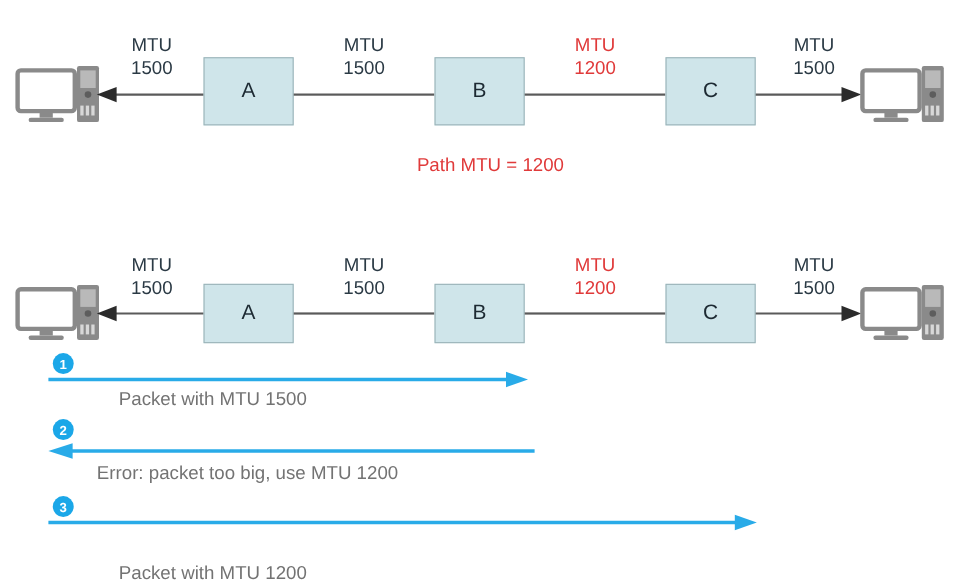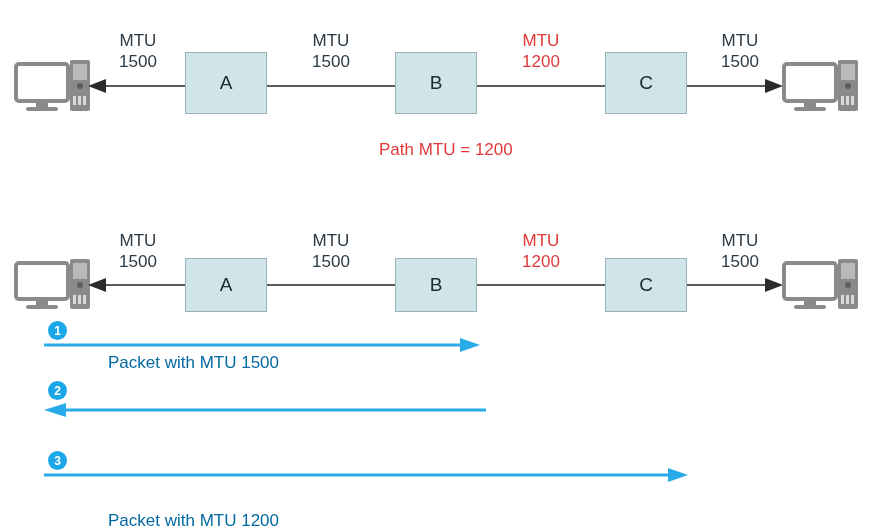--- a/index.html
+++ b/index.html
@@ -75,21 +75,21 @@
     font-size: 12px;
     font-weight: bold;
     display: flex;
     align-items: center;
     justify-content: center;
     font-family: "Liberation Sans", sans-serif;
   }
   .step-label {
     position: absolute;
     font-size: 17px;
-    color: #0369a1;
+    color: #737373;
     font-family: "Liberation Sans", sans-serif;
     white-space: nowrap;
   }
   svg { display: block; overflow: visible; }
 </style>
 </head>
 <body>
 
 <div id="stage">
 
@@ -256,20 +256,21 @@
   </div>
   <div class="step-label" style="left:108px; top:353px;">Packet with MTU 1500</div>
 
   <div class="step-badge" style="left:48px; top:381px;">2</div>
   <div class="abs" style="left:44px; top:403px;">
     <svg width="442" height="14" viewBox="0 0 442 14">
       <line x1="20" y1="7" x2="442" y2="7" stroke="#29abe8" stroke-width="3"></line>
       <polygon points="0,7 22,0 22,14" fill="#29abe8"></polygon>
     </svg>
   </div>
+  <div class="step-label" style="left:88px; top:420px;">Error: packet too big, use MTU 1200</div>
 
   <div class="step-badge" style="left:48px; top:451px;">3</div>
   <div class="abs" style="left:44px; top:468px;">
     <svg width="644" height="14" viewBox="0 0 644 14">
       <line x1="0" y1="7" x2="626" y2="7" stroke="#29abe8" stroke-width="3"></line>
       <polygon points="644,7 624,0 624,14" fill="#29abe8"></polygon>
     </svg>
   </div>
   <div class="step-label" style="left:108px; top:511px;">Packet with MTU 1200</div>
 

